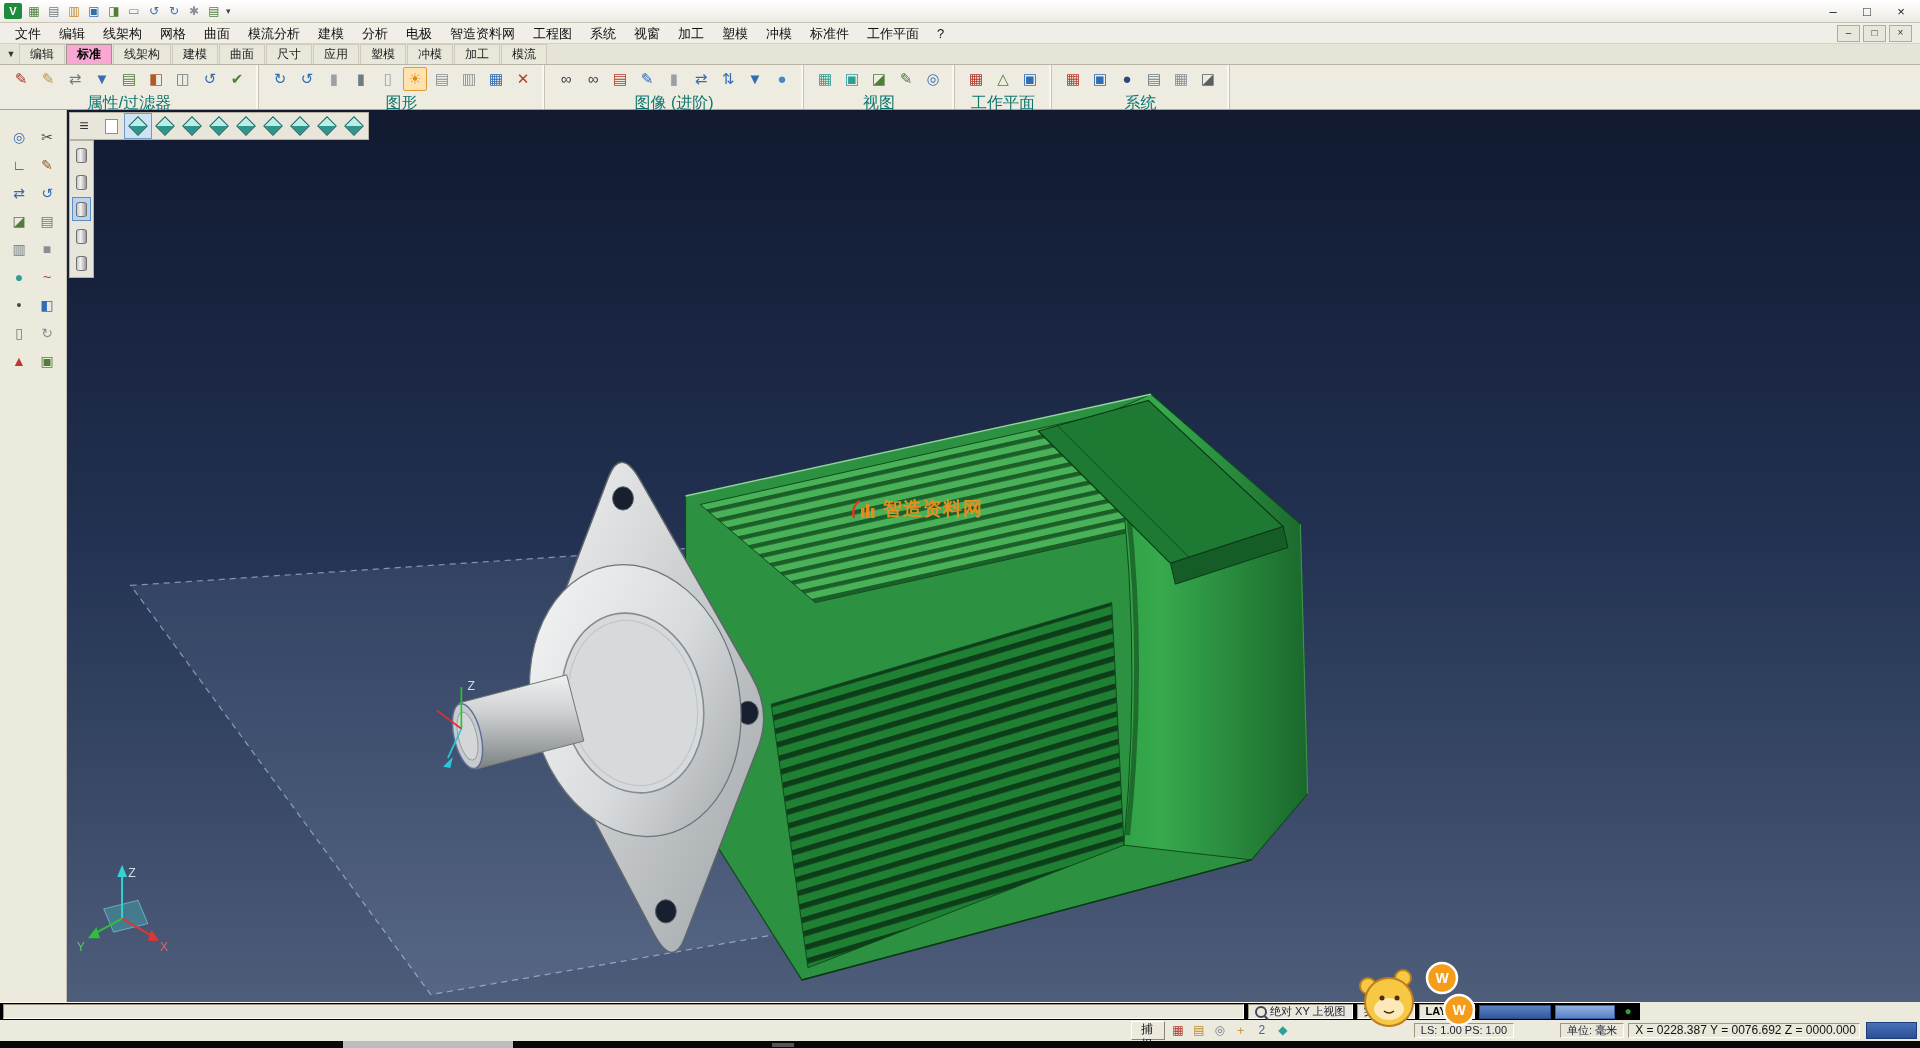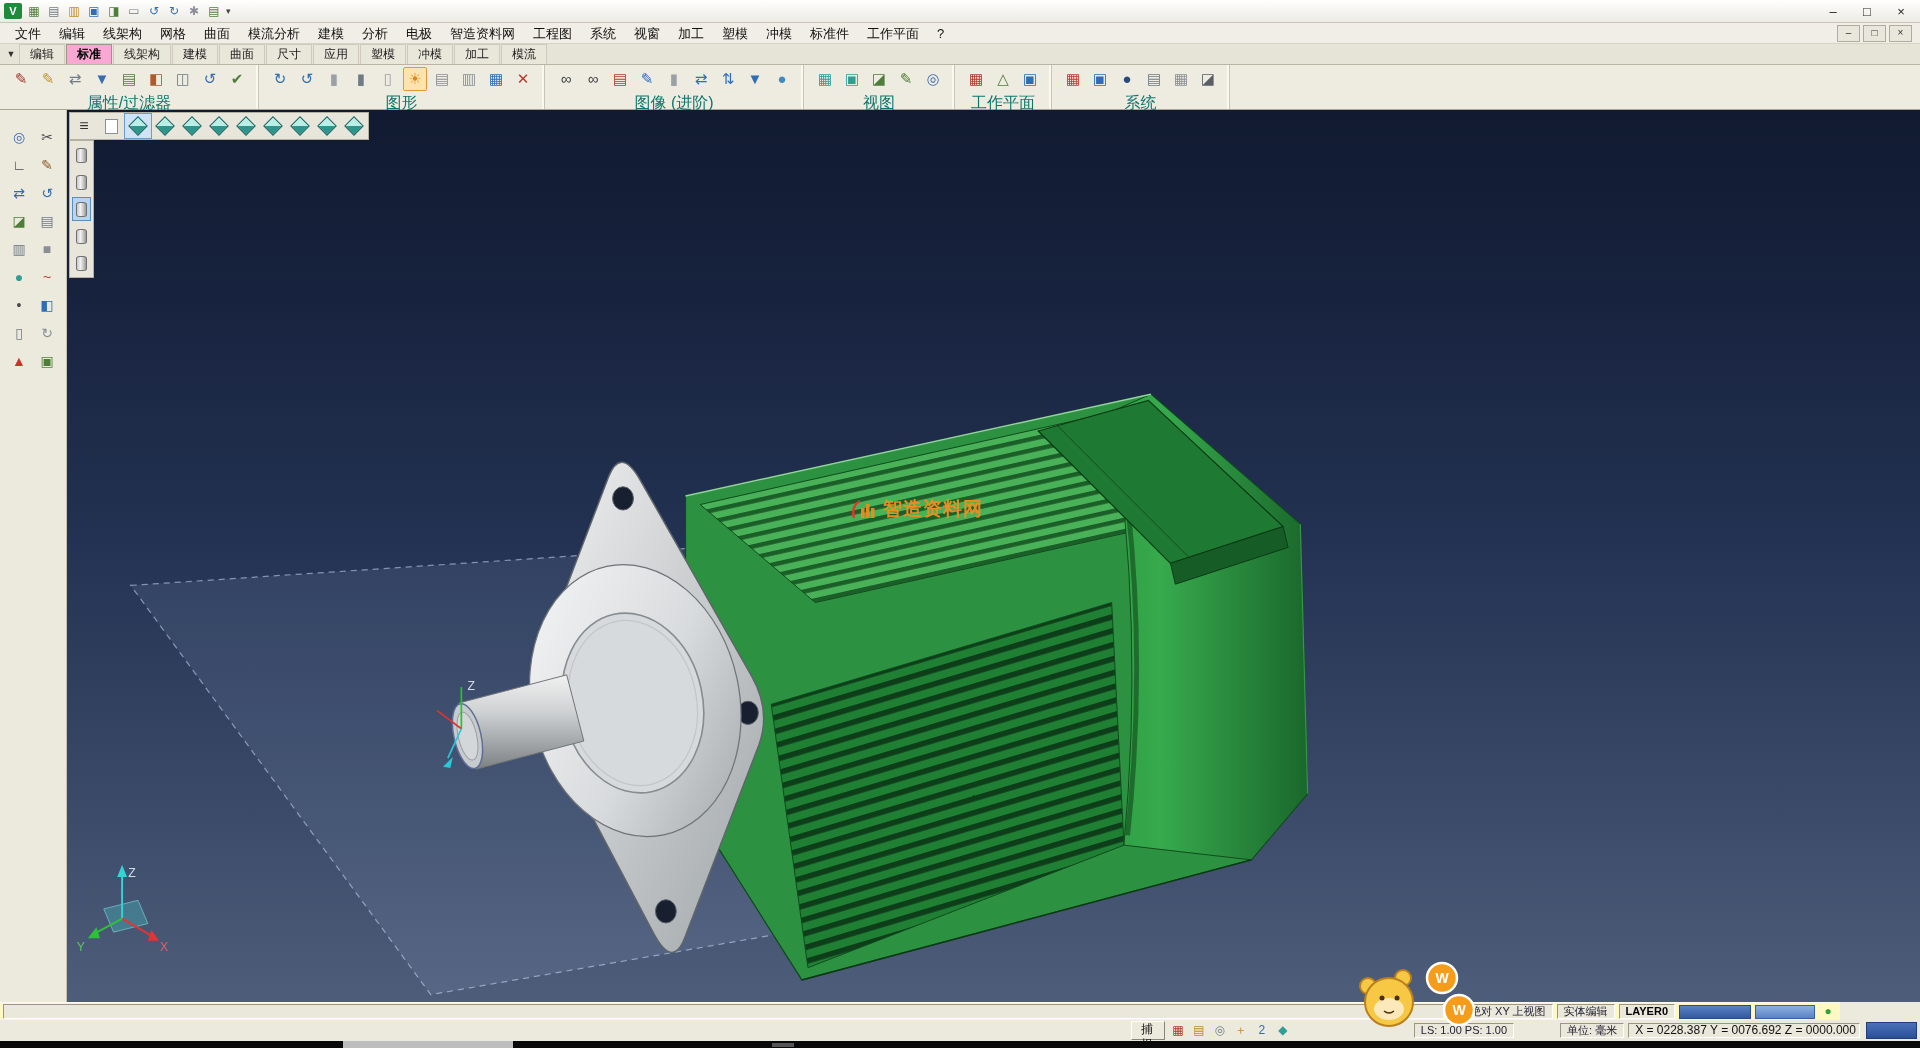--- a/index.html
+++ b/index.html
@@ -56,21 +56,21 @@
   .dbb{width:17px;height:22px;display:flex;align-items:center;justify-content:center;border:1px solid transparent;}
   .dbb::before{content:"";width:9px;height:13px;background:linear-gradient(90deg,#c8c8c8,#f2f2f2 40%,#9a9a9a);border:1px solid #6f6f6f;border-radius:4px / 2.5px;}
   .dbb.sel{background:#b8d4f0;border-color:#5a8fc0;}
 
   .watermark{position:absolute;left:782px;top:386px;display:flex;align-items:flex-end;gap:4px;opacity:.95;}
   .wm-text{font-size:19px;font-weight:bold;color:#ef8f1f;letter-spacing:1px;}
 
   .mascot{position:absolute;left:1359px;top:956px;z-index:60;}
 
   
-  .srow1{position:absolute;top:1002px;left:0;width:1840px;height:18px;background:#fef9c3;border-top:1px solid #fbf9f2;display:flex;align-items:center;gap:4px;padding:0 3px;box-sizing:border-box;z-index:40;}
+  .srow1{position:absolute;top:1002px;left:0;width:1640px;height:18px;background:#000000;border-top:1px solid #fbf9f2;display:flex;align-items:center;gap:4px;padding:0 3px;box-sizing:border-box;z-index:40;}
   .srow2{position:absolute;top:1020px;left:0;width:1920px;height:21px;background:#ece9dd;display:flex;align-items:center;gap:4px;padding:0 3px;box-sizing:border-box;z-index:40;}
   .sunk{border:1px solid;border-color:#9a9585 #ffffff #ffffff #9a9585;background:#eae7db;}
   .smsg{flex:1;height:13px;}
   .sfield{height:13px;line-height:13px;font-size:11px;padding:0 6px;color:#223;white-space:nowrap;display:flex;align-items:center;gap:3px;}
   .slabel{font-weight:bold;color:#000;}
   .bluebar1{width:70px;height:12px;background:linear-gradient(#5a82c4,#33589e);border:1px solid #2a4a86;}
   .bluebar2{width:58px;height:12px;background:linear-gradient(#8fb0e0,#5a82c4);border:1px solid #3a5fa6;}
   .bluebar3{width:85px;height:15px;background:linear-gradient(#4a72b8,#2a4f96);border:1px solid #1f3d78;margin-left:2px;}
   .mag{width:8px;height:8px;border:2px solid #445;border-radius:50%;position:relative;flex:0 0 auto;}
   .mag::after{content:"";position:absolute;width:5px;height:2px;background:#445;transform:rotate(45deg);right:-4px;bottom:-3px;}

